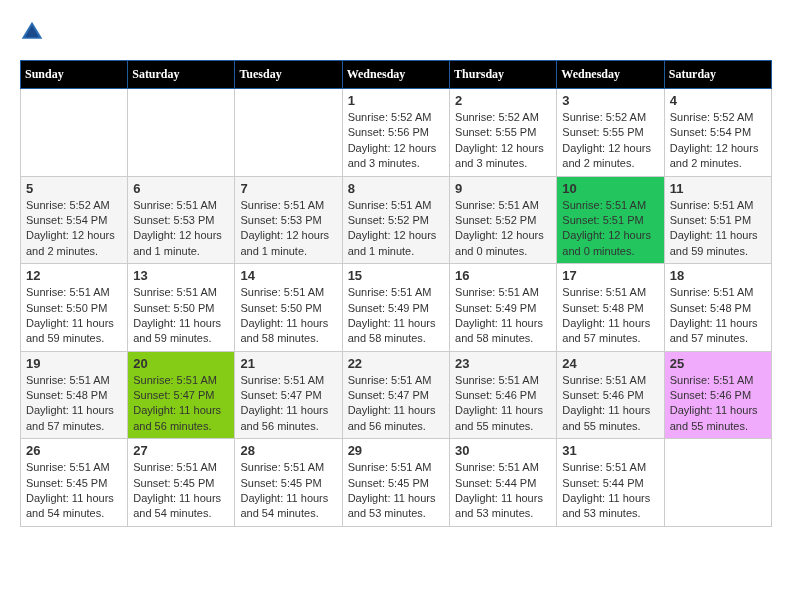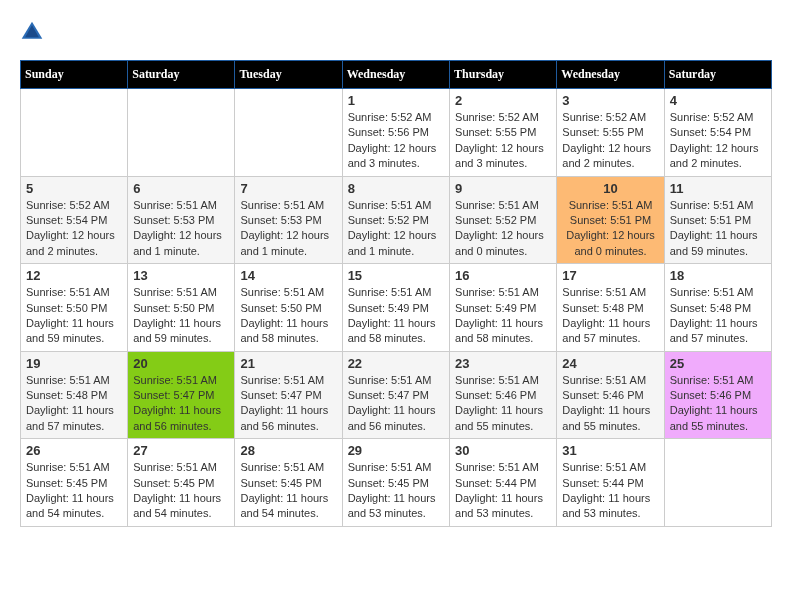--- a/index.html
+++ b/index.html
@@ -177,21 +177,21 @@
           <div class="cell-text" style="white-space: pre-line;">Sunrise: 5:51 AM
 Sunset: 5:52 PM
 Daylight: 12 hours and 1 minute.</div>
         </td>
         <td style="background: rgb(245, 245, 245);">
           <span class="day-number">9</span>
           <div class="cell-text" style="white-space: pre-line;">Sunrise: 5:51 AM
 Sunset: 5:52 PM
 Daylight: 12 hours and 0 minutes.</div>
         </td>
-        <td style="background: #fdba74; text-align: center;">
+        <td style="background: #22c55e;">
           <span class="day-number">10</span>
           <div class="cell-text" style="white-space: pre-line;">Sunrise: 5:51 AM
 Sunset: 5:51 PM
 Daylight: 12 hours and 0 minutes.</div>
         </td>
         <td style="background: rgb(245, 245, 245);">
           <span class="day-number">11</span>
           <div class="cell-text" style="white-space: pre-line;">Sunrise: 5:51 AM
 Sunset: 5:51 PM
 Daylight: 11 hours and 59 minutes.</div>

